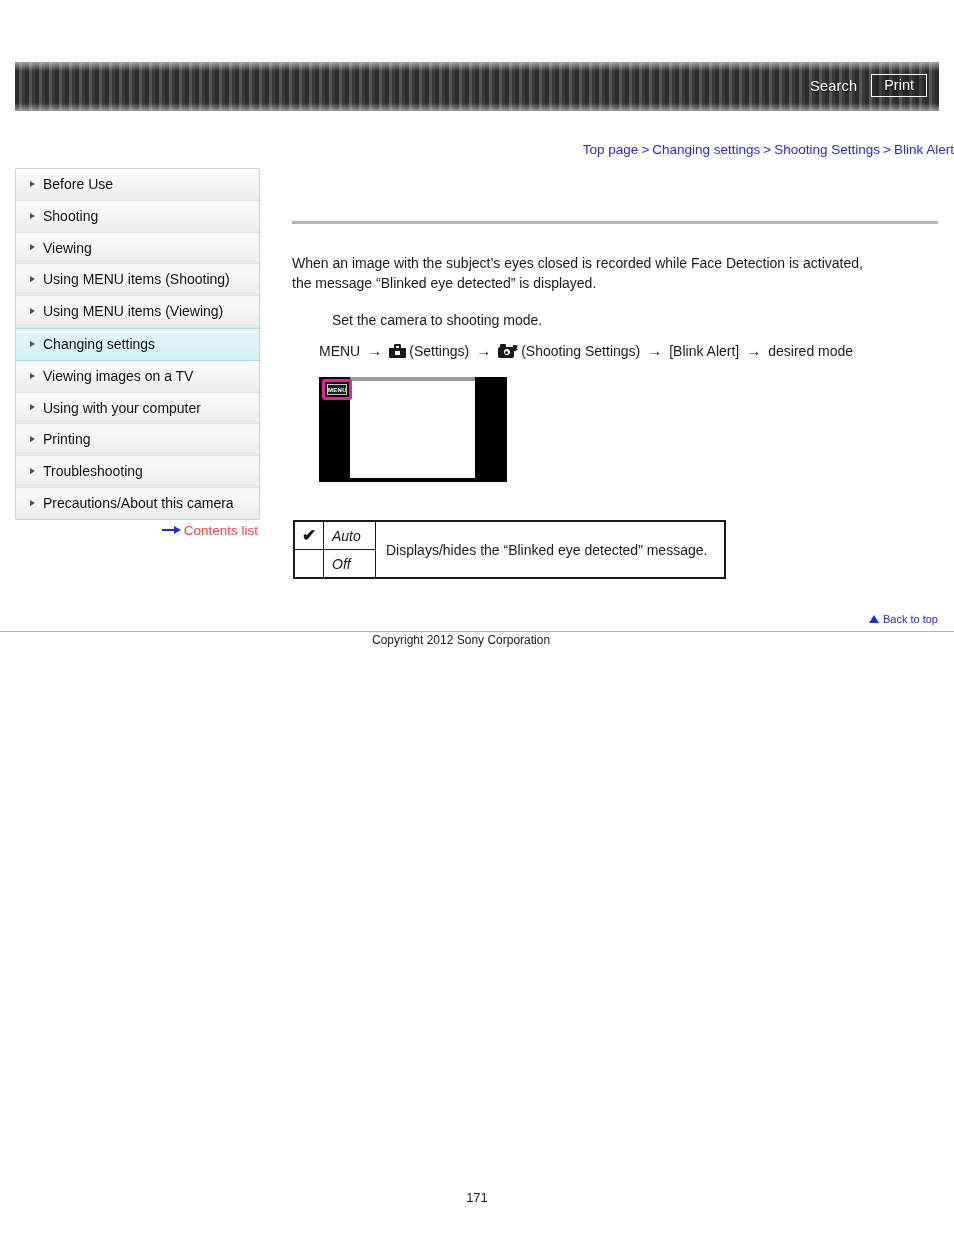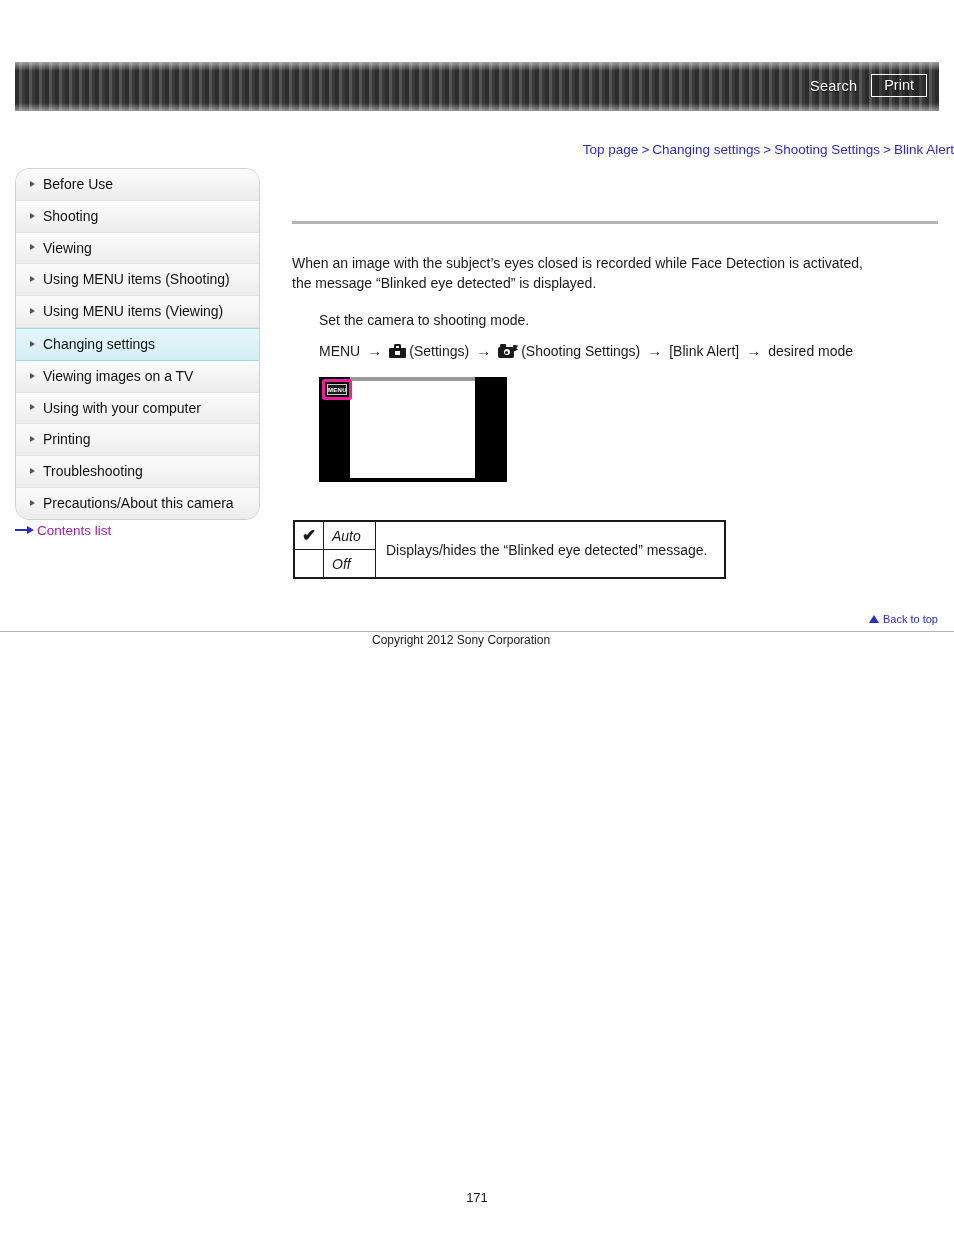--- a/index.html
+++ b/index.html
@@ -71,21 +71,21 @@
   #breadcrumb .crumb { color: #2b2bc8; cursor: pointer; }
   #breadcrumb .sep { color: #2b2bc8; margin: 0 3px; }
 
   
   #sidebar {
     position: absolute;
     left: 15px;
     top: 168px;
     width: 243px;
     border: 1px solid #d0d0d0;
-    border-radius: 14px;
+    border-radius: 2px;
     background: linear-gradient(to bottom, #fdfdfd, #f2f2f2);
     overflow: hidden;
   }
   .nav-item {
     position: relative;
     height: 30.8px;
     line-height: 30.8px;
     padding-left: 27px;
     font-size: 14px;
     color: #111111;
@@ -110,22 +110,23 @@
     border-top: 3.5px solid transparent;
     border-bottom: 3.5px solid transparent;
   }
 
   
   #contents-list {
     position: absolute;
     left: 15px;
     top: 523px;
     width: 243px;
+    text-align: right;
     font-size: 13.5px;
-    color: #a21caf;
+    color: #ef4444;
     cursor: pointer;
     white-space: nowrap;
   }
   #contents-arrow-icon {
     display: inline-block;
     vertical-align: middle;
     margin-right: 3px;
     position: relative;
     top: -1px;
   }
@@ -144,21 +145,21 @@
   }
   #intro-text {
     margin-top: 29px;
     font-size: 14px;
     line-height: 20px;
     color: #1a1a1a;
     width: 592px;
   }
   #step-text {
     margin-top: 19px;
-    margin-left: 27px;
+    margin-left: 40px;
     font-size: 14px;
     color: #1a1a1a;
   }
   #menu-path {
     margin-top: 14px;
     margin-left: 27px;
     font-size: 14px;
     color: #1a1a1a;
     display: flex;
     align-items: center;

